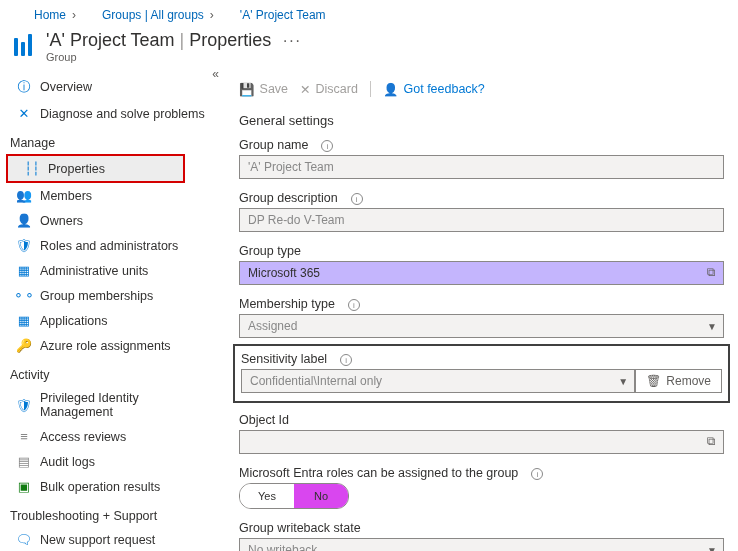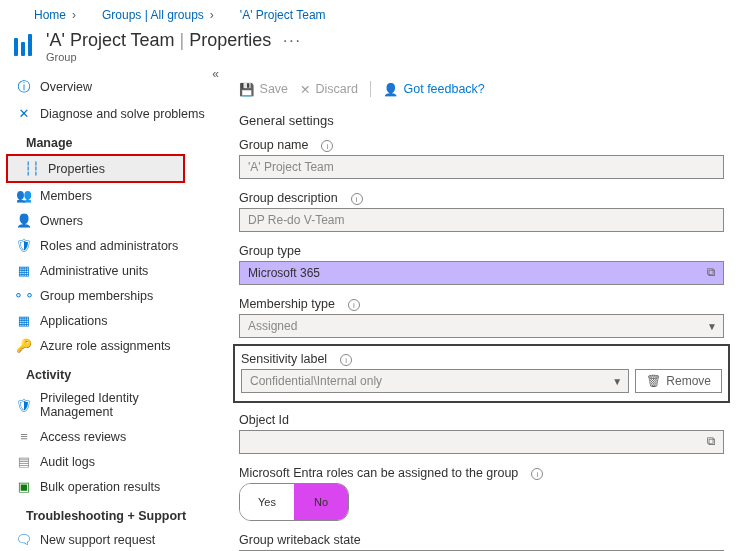--- a/index.html
+++ b/index.html
@@ -13,41 +13,41 @@
   .title-icon .b1{height:18px;} .title-icon .b2{height:14px;} .title-icon .b3{height:22px;}
   .title-text h1 { font-size: 18px; font-weight: 400; color:#323130; }
   .title-text .sub { font-size: 11px; color:#605e5c; }
   .more { color:#605e5c; margin-left:6px; font-size:16px; letter-spacing:1px; cursor:pointer; }
   .layout { display:flex; }
   .sidebar { width: 225px; border-right: none; padding: 0 0 10px 0; position:relative;}
   .collapse { position:absolute; right:6px; top:-6px; color:#605e5c; cursor:pointer; font-size:12px;}
   .nav-item { display:flex; align-items:center; gap:8px; padding:5px 10px 5px 16px; cursor:pointer; font-size:12.5px; color:#323130;}
   .nav-item.selected { background:#ededed; }
   .nav-item .icon { width:16px; display:flex; justify-content:center; color:#0078d4; font-size:13px;}
-  .nav-section { padding:10px 10px 4px 26px; font-weight:700; font-size:12.5px; color:#323130;}
+  .nav-section { padding:10px 10px 4px 10px; font-weight:400; font-size:12.5px; color:#323130;}
   .red-box-sidebar { border:2px solid #d40000; margin-left:6px; margin-right:40px; }
   .main { flex:1; padding: 0 14px 14px 14px; position:relative;}
   .toolbar { display:flex; align-items:center; gap:12px; padding:8px 0 10px 0; color:#605e5c; font-size:12.5px;}
   .toolbar .btn { display:flex; align-items:center; gap:5px; cursor:pointer; }
   .toolbar .disabled { color:#a19f9d; cursor:default;}
   .toolbar .vsep { width:1px; height:16px; background:#c8c6c4;}
   .sect-head { font-size:13px; color:#323130; padding:6px 0 10px 0;}
   .field { margin-bottom:12px; }
   .field-label { font-size:12.5px; color:#323130; display:flex; align-items:flex-end; gap:13px; margin-bottom:3px;}
   .info-icon { width:12px; height:12px; border:1px solid #888; border-radius:50%; display:inline-flex; align-items:center; justify-content:center; font-size:8px; color:#888;}
   .input { width:100%; height:24px; border:1px solid #8a8886; background:#f3f2f1; color:#605e5c; padding:0 8px; font-size:12px; display:flex; align-items:center; position:relative;}
   .input.readonly { background:#f3f2f1; color:#888;}
   .input.white { background:#c4b5fd; color:#323130;}
   .input .chev { position:absolute; right:6px; color:#605e5c; font-size:10px;}
   .input .copy { position:absolute; right:4px; top:2px; width:16px; height:16px; display:flex; align-items:center; justify-content:center; cursor:pointer; color:#605e5c;}
-  .sens-row { display:flex; gap:6px; align-items:center;border-radius:10px; }
+  .sens-row { display:flex; align-items:center;border-radius:10px; }
   .sens-row .input{ flex:1; }
   .remove-btn { height:24px; border:1px solid #8a8886; background:#fff; padding:0 10px; display:flex; align-items:center; gap:5px; color:#605e5c; font-size:12px; cursor:pointer;}
   .red-box-main { border:2px solid #404040; padding:6px 6px 8px 6px; margin:-6px -6px 10px -6px;}
-  .toggle { display:flex; border:1px solid #8a8886; border-radius:12px; overflow:hidden; width:110px; height:38px; font-size:11px;}
+  .toggle { display:flex; border:1px solid #8a8886; border-radius:12px; overflow:hidden; width:110px; height:26px; font-size:11px;}
   .toggle div { flex:1; display:flex; align-items:center; justify-content:center;}
   .toggle .on { background:#fff; color:#323130;}
   .toggle .off { background:#d946ef; color:#323130;}
 </style>
 </head>
 <body>
 
 <div class="breadcrumb">
   <a>Home</a>
   <span class="sep">›</span>

